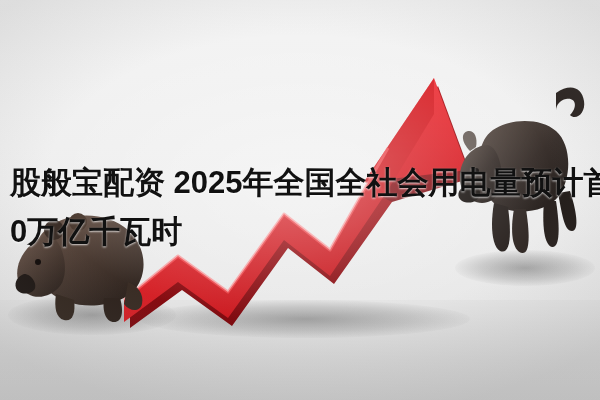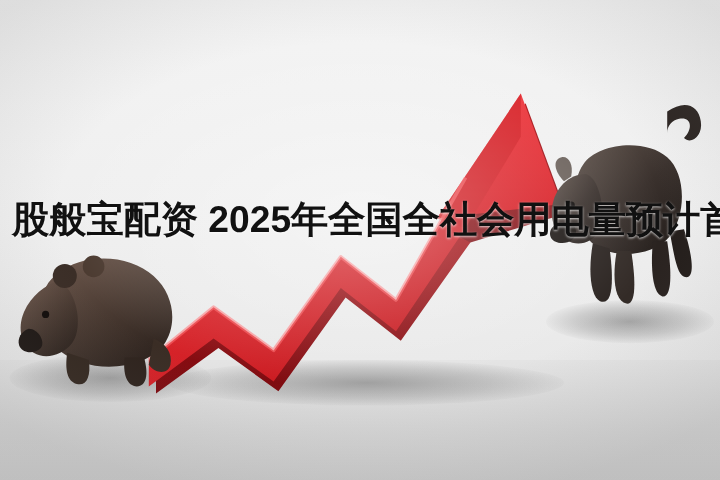--- a/index.html
+++ b/index.html
@@ -187,15 +187,16 @@
       <path d="M106,118 C110,138 112,156 120,156 C128,156 124,134 118,116 Z" fill="#241e1b"></path>
 
       <circle cx="24" cy="96" r="3" fill="#0e0a09"></circle>
     </svg>
   </div>
 
   <div class="vignette"></div>
 
   <div class="headline">
     <span class="headline-line">股般宝配资 2025年全国全社会用电量预计首超1</span>
+    <span class="headline-line">0万亿千瓦时</span>
   </div>
 
 </div>
 
 </body></html>

